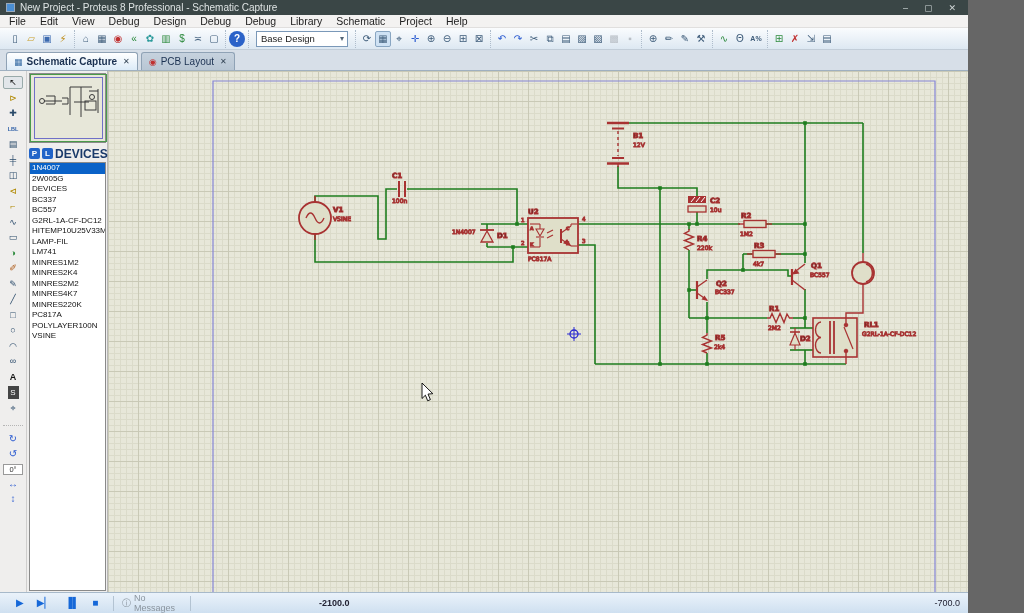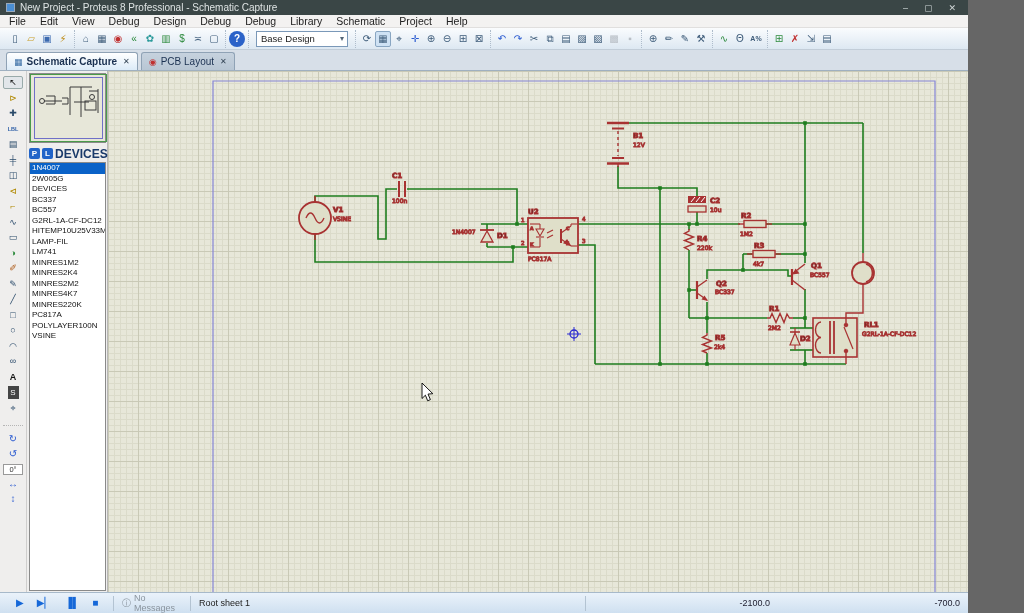--- a/index.html
+++ b/index.html
@@ -100,21 +100,21 @@
   
   .statusbar{position:absolute;left:0;right:0;bottom:0;height:21px;
              background:linear-gradient(#eaf2fa,#cfe0f0);border-top:1px solid #a7b9ca;
              display:flex;align-items:center;font-size:9px;color:#333;}
   .sim{display:flex;align-items:center;gap:13px;padding:0 14px 0 16px;width:113px;flex:none;}
   .sim-btn{color:#1668d8;font-size:10px;line-height:18px;}
   .sb-sec{height:15px;display:flex;align-items:center;border-left:1px solid #b3c3d2;padding:0 8px;}
   .sb-msg{width:77px;color:#8a949e;gap:3px;flex:none;}
   .sb-sheet{width:395px;color:#222;flex:none;}
   .sb-coords{flex:1;position:relative;color:#223;}
-  .coord-x{position:absolute;left:104px;width:80px;text-align:right;}
+  .coord-x{position:absolute;left:128px;width:80px;text-align:left;font-weight:bold;}
   .coord-y{position:absolute;right:8px;}
 </style>
 </head>
 <body>
 
 <div id="win" data-name="proteus-window">
 
   <div class="titlebar" data-name="title-bar">
     <span class="appicon" data-name="app-icon"></span>
     <span class="titletext" data-name="window-title">New Project - Proteus 8 Professional - Schematic Capture</span>
@@ -523,22 +523,19 @@
     <div class="sim" data-name="simulation-controls">
       <span class="sim-btn" data-name="play-button">▶</span>
         <span class="sim-btn" data-name="step-button">▶▏</span>
         <span class="sim-btn" data-name="pause-button">▐▌</span>
         <span class="sim-btn" data-name="stop-button">■</span>
     </div>
     <div class="sb-sec sb-msg" data-name="message-area">
       <span data-name="info-icon">ⓘ</span>
       <span data-name="message-text">No Messages</span>
     </div>
-    <div class="sb-sec sb-sheet" data-name="sheet-indicator">
-      <span>Root sheet 1</span>
-    </div>
     <div class="sb-sec sb-coords" data-name="coordinate-display">
       <span class="coord-x" data-name="coordinate-x">-2100.0</span>
       <span class="coord-y" data-name="coordinate-y">-700.0</span>
     </div>
   </div>
 
 </div>
 
 </body></html>

